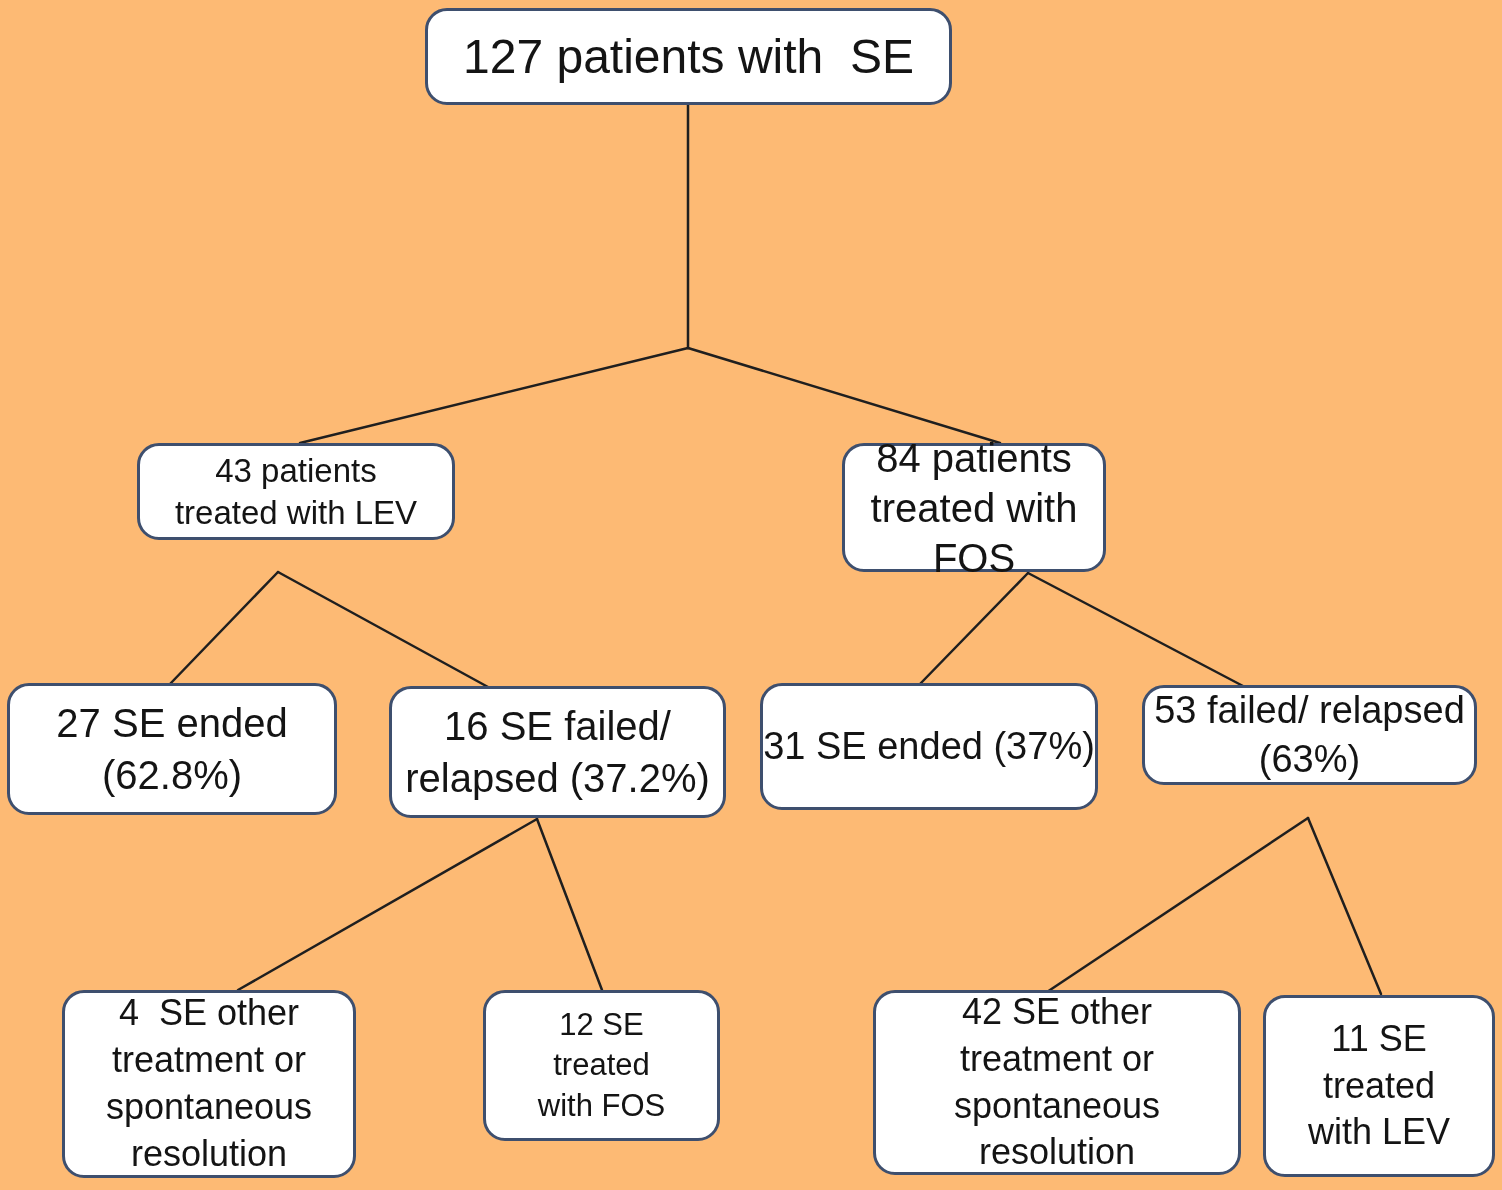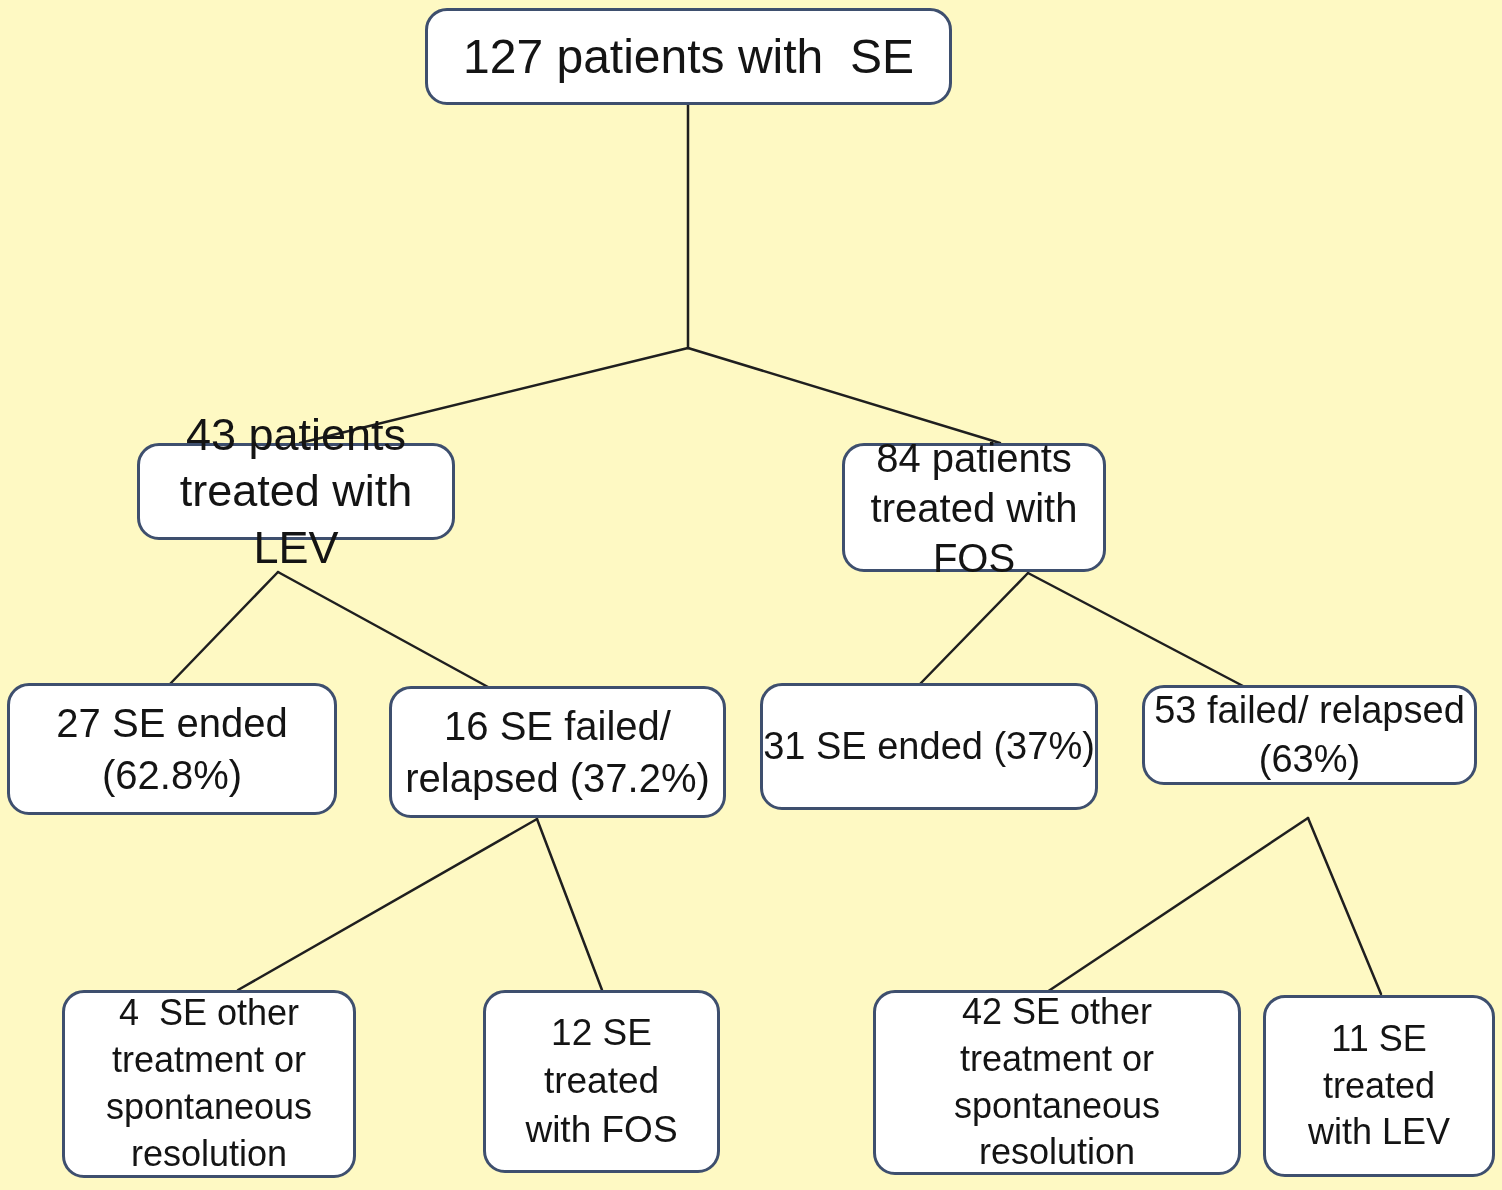--- a/index.html
+++ b/index.html
@@ -4,21 +4,21 @@
 <style>
   html, body {
     margin: 0;
     padding: 0;
     background: #ffffff;
   }
   #figure {
     position: relative;
     width: 1502px;
     height: 1190px;
-    background: #fef9c3;
+    background: #fdba74;
     overflow: hidden;
     font-family: "Liberation Sans", sans-serif;
   }
   #edges {
     position: absolute;
     left: 0;
     top: 0;
     width: 1502px;
     height: 1190px;
   }
@@ -34,28 +34,28 @@
     border-radius: 22px;
     background: #ffffff;
     color: #141414;
     display: flex;
     align-items: center;
     justify-content: center;
     text-align: center;
     white-space: pre-wrap;
   }
   #node-root        { left: 425px;  top: 8px;    width: 527px; height: 97px;  font-size: 48px; }
-  #node-lev         { left: 137px;  top: 443px;  width: 318px; height: 97px; font-size: 45px; line-height: 1.25; text-align: center; }
+  #node-lev         { left: 137px;  top: 443px;  width: 318px; height: 97px; font-size: 33px; line-height: 1.25; text-align: center; }
   #node-fos         { left: 842px;  top: 443px;  width: 264px; height: 129px; font-size: 40px; line-height: 1.25; }
   #node-lev-ended   { left: 7px;    top: 683px;  width: 330px; height: 132px; font-size: 40px; line-height: 1.3; }
   #node-lev-failed  { left: 389px;  top: 686px;  width: 337px; height: 132px; font-size: 40px; line-height: 1.3; }
   #node-fos-ended   { left: 760px;  top: 683px;  width: 338px; height: 127px; font-size: 38px; }
   #node-fos-failed  { left: 1142px; top: 685px;  width: 335px; height: 100px; font-size: 38px; line-height: 1.3; }
   #node-lev-other   { left: 62px;   top: 990px;  width: 294px; height: 188px; font-size: 36px; line-height: 1.3; }
-  #node-lev-to-fos  { left: 483px;  top: 990px;  width: 237px; height: 183px; font-size: 37px; line-height: 1.3; }
+  #node-lev-to-fos  { left: 483px;  top: 990px;  width: 237px; height: 151px; font-size: 31px; line-height: 1.3; }
   #node-fos-other   { left: 873px;  top: 990px;  width: 368px; height: 185px; font-size: 36px; line-height: 1.3; }
   #node-fos-to-lev  { left: 1263px; top: 995px;  width: 232px; height: 182px; font-size: 36px; line-height: 1.3; }
 </style>
 </head>
 <body>
 
 <div id="figure">
 
   <svg id="edges" viewBox="0 0 1502 1190" xmlns="http://www.w3.org/2000/svg">
     <line x1="688" y1="105" x2="688" y2="348"></line>

